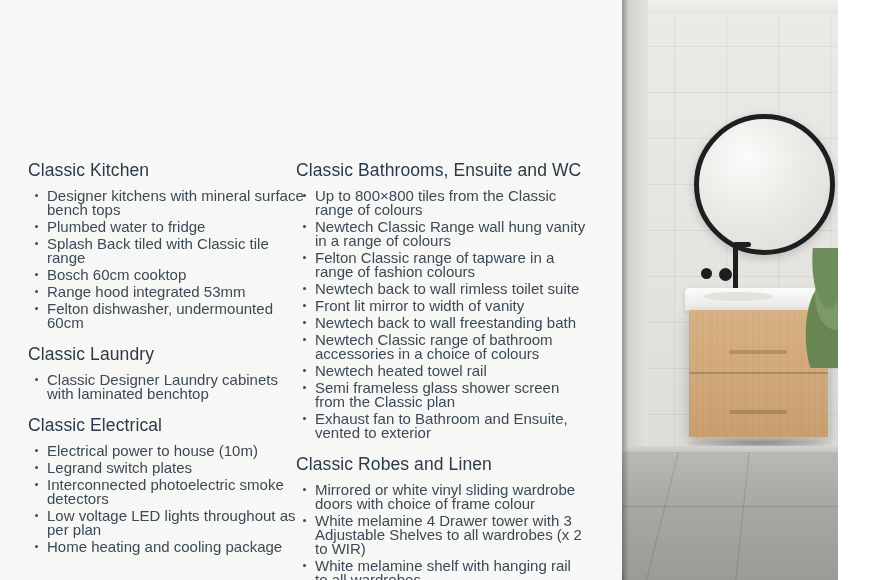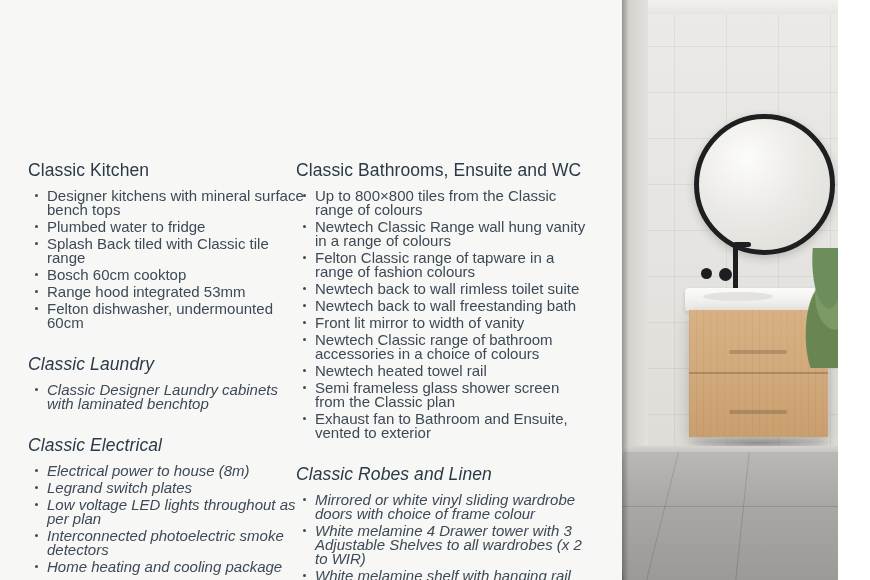--- a/index.html
+++ b/index.html
@@ -39,22 +39,21 @@
 
   h2.section-title {
     font-size: 17.5px;
     font-weight: normal;
     color: #2b3a48;
     margin: 0 0 8px 0;
     letter-spacing: 0.1px;
   }
   .col-left .block + .block,
   .col-right .block + .block {
-    margin-top: 24px;
-    font-style: italic;
+    margin-top: 14px;
   }
   ul.bullets {
     list-style: none;
     margin: 0;
     padding: 0;
   }
   ul.bullets li {
     position: relative;
     padding-left: 19px;
     margin-bottom: 3px;
@@ -252,41 +251,41 @@
       <div class="block">
         <h2 class="section-title">Classic Laundry</h2>
         <ul class="bullets">
           <li>Classic Designer Laundry cabinets with laminated benchtop</li>
         </ul>
       </div>
 
       <div class="block">
         <h2 class="section-title">Classic Electrical</h2>
         <ul class="bullets">
-          <li>Electrical power to house (8m)</li>
+          <li>Electrical power to house (10m)</li>
           <li>Legrand switch plates</li>
+          <li>Interconnected photoelectric smoke detectors</li>
           <li>Low voltage LED lights throughout as per plan</li>
-          <li>Interconnected photoelectric smoke detectors</li>
           <li>Home heating and cooling package</li>
         </ul>
       </div>
 
     </div>
 
     <div class="col col-right">
 
       <div class="block">
         <h2 class="section-title">Classic Bathrooms, Ensuite and WC</h2>
         <ul class="bullets">
           <li>Up to 800×800 tiles from the Classic range of colours</li>
           <li>Newtech Classic Range wall hung vanity in a range of colours</li>
           <li>Felton Classic range of tapware in a range of fashion colours</li>
           <li>Newtech back to wall rimless toilet suite</li>
+          <li>Front lit mirror to width of vanity</li>
           <li>Newtech back to wall freestanding bath</li>
-          <li>Front lit mirror to width of vanity</li>
           <li>Newtech Classic range of bathroom accessories in a choice of colours</li>
           <li>Newtech heated towel rail</li>
           <li>Semi frameless glass shower screen from the Classic plan</li>
           <li>Exhaust fan to Bathroom and Ensuite, vented to exterior</li>
         </ul>
       </div>
 
       <div class="block">
         <h2 class="section-title">Classic Robes and Linen</h2>
         <ul class="bullets">

